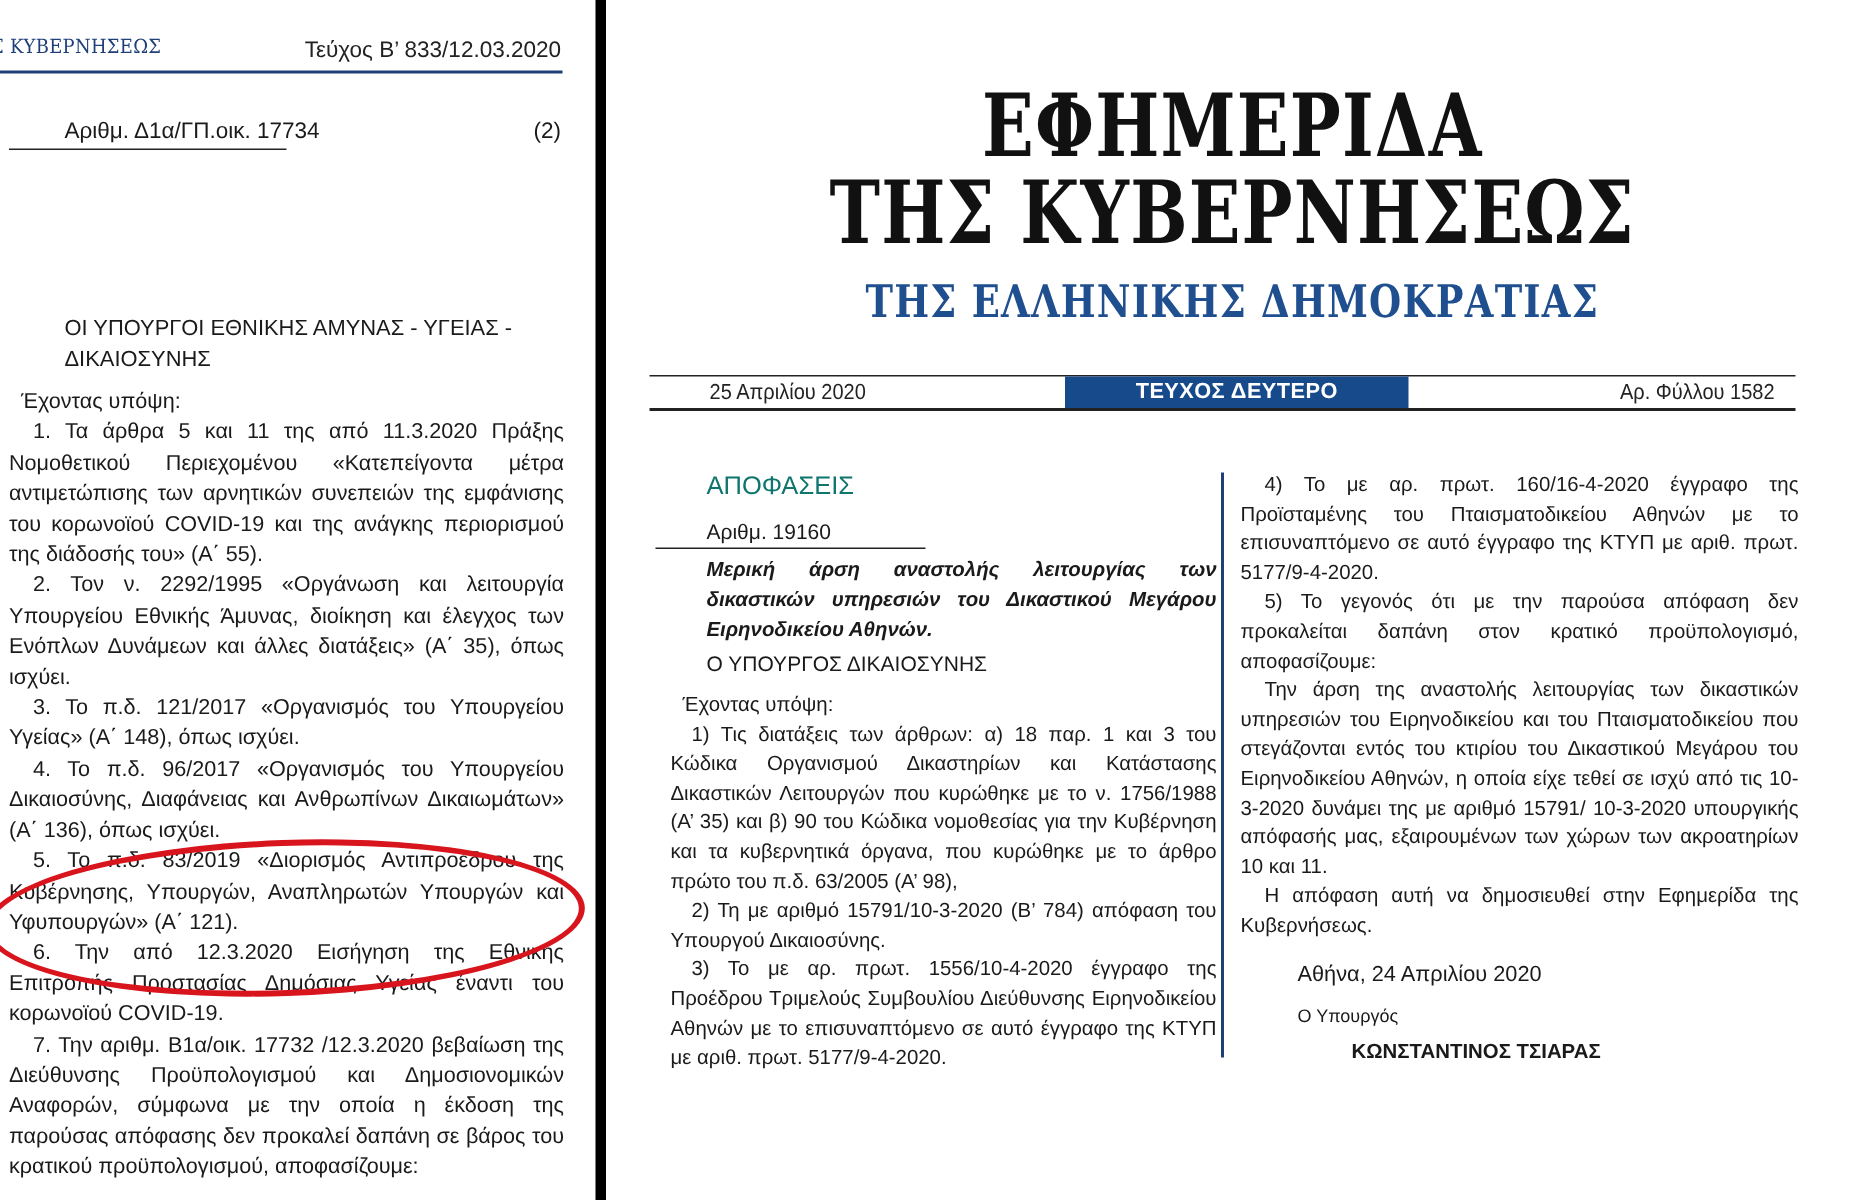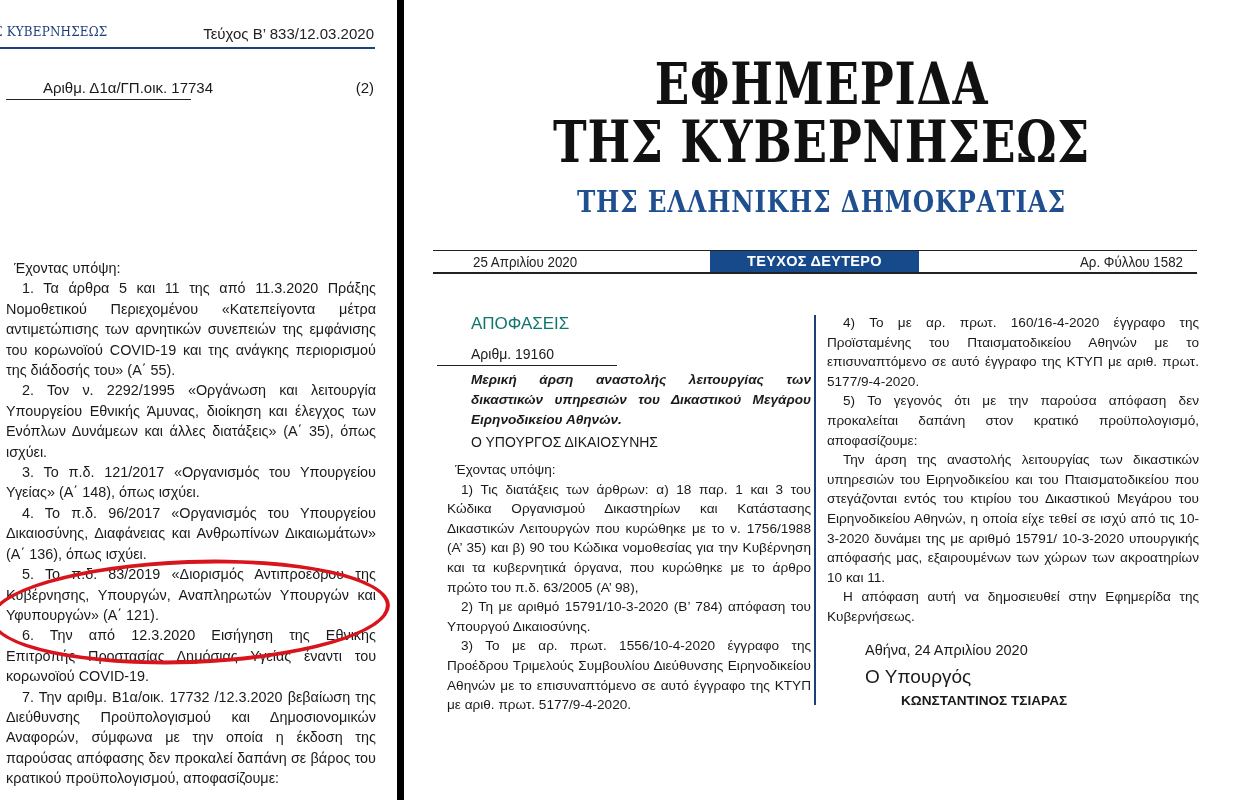--- a/index.html
+++ b/index.html
@@ -30,54 +30,55 @@
   
   #right-panel { position: absolute; left: 404px; top: 0; width: 835px; height: 800px; background: #fff; border-radius: 13px; }
 
   .masthead-1, .masthead-2 { position: absolute; left: 0; width: 835px; text-align: center; font-family: "DejaVu Serif", serif; font-weight: bold; color: #111; letter-spacing: 1px; transform: scaleX(0.78); transform-origin: center; }
   .masthead-1 { top: 52px; font-size: 58px; line-height: 64px; }
   .masthead-2 { top: 110px; font-size: 58px; line-height: 64px; }
   .masthead-3 { position: absolute; left: 0; width: 835px; top: 184px; text-align: center; font-family: "DejaVu Serif", serif; font-size: 30px; color: #1f4f8f; letter-spacing: 1px; transform: scaleX(0.82); transform-origin: center; font-weight: bold; }
 
   .issue-bar { position: absolute; left: 29px; top: 250px; width: 764px; height: 24px; border-top: 1px solid #222; border-bottom: 2px solid #222; }
   .issue-date { position: absolute; left: 40px; top: 3px; font-family: "Liberation Sans", sans-serif; font-size: 14.5px; color: #222; transform: scaleX(0.92); transform-origin: left; }
-  .issue-series { position: absolute; left: 277px; top: 0; width: 209px; height: 21px; background: #174a8b; color: #fff; text-align: center; font-family: "Liberation Sans", sans-serif; font-weight: bold; font-size: 14.5px; line-height: 21px; letter-spacing: 0.3px; }
+  .issue-series { position: absolute; left: 277px; top: 0; width: 229px; height: 21px; background: #174a8b; color: #fff; text-align: center; font-family: "Liberation Sans", sans-serif; font-weight: bold; font-size: 14.5px; line-height: 21px; letter-spacing: 0.3px; }
   .issue-sheet { position: absolute; right: 14px; top: 3px; font-family: "Liberation Sans", sans-serif; font-size: 14.5px; color: #222; transform: scaleX(0.92); transform-origin: right; }
 
   .col-rule { position: absolute; left: 410px; top: 315px; width: 2px; height: 390px; background: #1f3f78; }
 
   .col-a { position: absolute; left: 29px; top: 310px; width: 378px; }
   .section-title { position: absolute; left: 38px; top: 4px; font-family: "Liberation Sans", sans-serif; font-size: 17px; color: #0f766e; font-weight: normal; text-align: center; }
   .ra-decision-no { position: absolute; left: 38px; top: 36px; font-family: "Liberation Sans", sans-serif; font-size: 14px; }
   .ra-decision-rule { position: absolute; left: 4px; top: 55px; width: 180px; height: 1px; background: #222; }
   .ra-subject { position: absolute; left: 38px; top: 60px; width: 340px; font-family: "Liberation Sans", sans-serif; font-size: 13.6px; font-weight: bold; line-height: 19.8px; text-align: justify; font-style: italic; }
   .ra-minister { position: absolute; left: 38px; top: 124px; font-family: "Liberation Sans", sans-serif; font-size: 14px; }
   .ra-body { position: absolute; left: 14px; top: 150px; width: 364px; font-family: "Liberation Sans", sans-serif; font-size: 13.6px; line-height: 19.6px; }
   .ra-body p { text-align: justify; text-indent: 14px; }
   .ra-body p.first { text-indent: 8px; }
 
   .col-b { position: absolute; left: 423px; top: 313px; width: 372px; font-family: "Liberation Sans", sans-serif; font-size: 13.6px; line-height: 19.6px; }
   .col-b p { text-align: justify; text-indent: 16px; }
   .signoff { margin-top: 12px; padding-left: 38px; }
   .signoff .place-date { font-size: 14.5px; line-height: 22px; }
-  .signoff .role { font-size: 19px; margin-top: 6px; line-height: 20px; }
+  .signoff .role { font-size: 12px; margin-top: 6px; line-height: 20px; }
   .signoff .name { font-size: 13.6px; font-weight: bold; margin-top: 4px; line-height: 20px; margin-left: 36px; }
 </style>
 </head>
 <body>
 
 <div id="left-panel">
   <div class="lp-header-title">Σ ΚΥΒΕΡΝΗΣΕΩΣ</div>
   <div class="lp-header-issue">Τεύχος Β’ 833/12.03.2020</div>
   <div class="lp-header-rule"></div>
 
   <div class="lp-decision-no">Αριθμ. Δ1α/ΓΠ.οικ. 17734</div>
   <div class="lp-decision-seq">(2)</div>
   <div class="lp-decision-rule"></div>
 
+  <div class="lp-ministers">ΟΙ ΥΠΟΥΡΓΟΙ ΕΘΝΙΚΗΣ ΑΜΥΝΑΣ - ΥΓΕΙΑΣ - ΔΙΚΑΙΟΣΥΝΗΣ</div>
 
   <div class="lp-body">
     <p class="first">Έχοντας υπόψη:</p>
     <p>1. Τα άρθρα 5 και 11 της από 11.3.2020 Πράξης Νομοθετικού Περιεχομένου «Κατεπείγοντα μέτρα αντιμετώπισης των αρνητικών συνεπειών της εμφάνισης του κορωνοϊού COVID-19 και της ανάγκης περιορισμού της διάδοσής του» (Α΄ 55).</p>
     <p>2. Τον ν. 2292/1995 «Οργάνωση και λειτουργία Υπουργείου Εθνικής Άμυνας, διοίκηση και έλεγχος των Ενόπλων Δυνάμεων και άλλες διατάξεις» (Α΄ 35), όπως ισχύει.</p>
     <p>3. Το π.δ. 121/2017 «Οργανισμός του Υπουργείου Υγείας» (Α΄ 148), όπως ισχύει.</p>
     <p>4. Το π.δ. 96/2017 «Οργανισμός του Υπουργείου Δικαιοσύνης, Διαφάνειας και Ανθρωπίνων Δικαιωμάτων» (Α΄ 136), όπως ισχύει.</p>
     <p>5. Το π.δ. 83/2019 «Διορισμός Αντιπροέδρου της Κυβέρνησης, Υπουργών, Αναπληρωτών Υπουργών και Υφυπουργών» (Α΄ 121).</p>
     <p>6. Την από 12.3.2020 Εισήγηση της Εθνικής Επιτροπής Προστασίας Δημόσιας Υγείας έναντι του κορωνοϊού COVID-19.</p>
     <p>7. Την αριθμ. Β1α/οικ. 17732 /12.3.2020 βεβαίωση της Διεύθυνσης Προϋπολογισμού και Δημοσιονομικών Αναφορών, σύμφωνα με την οποία η έκδοση της παρούσας απόφασης δεν προκαλεί δαπάνη σε βάρος του κρατικού προϋπολογισμού, αποφασίζουμε:</p>

